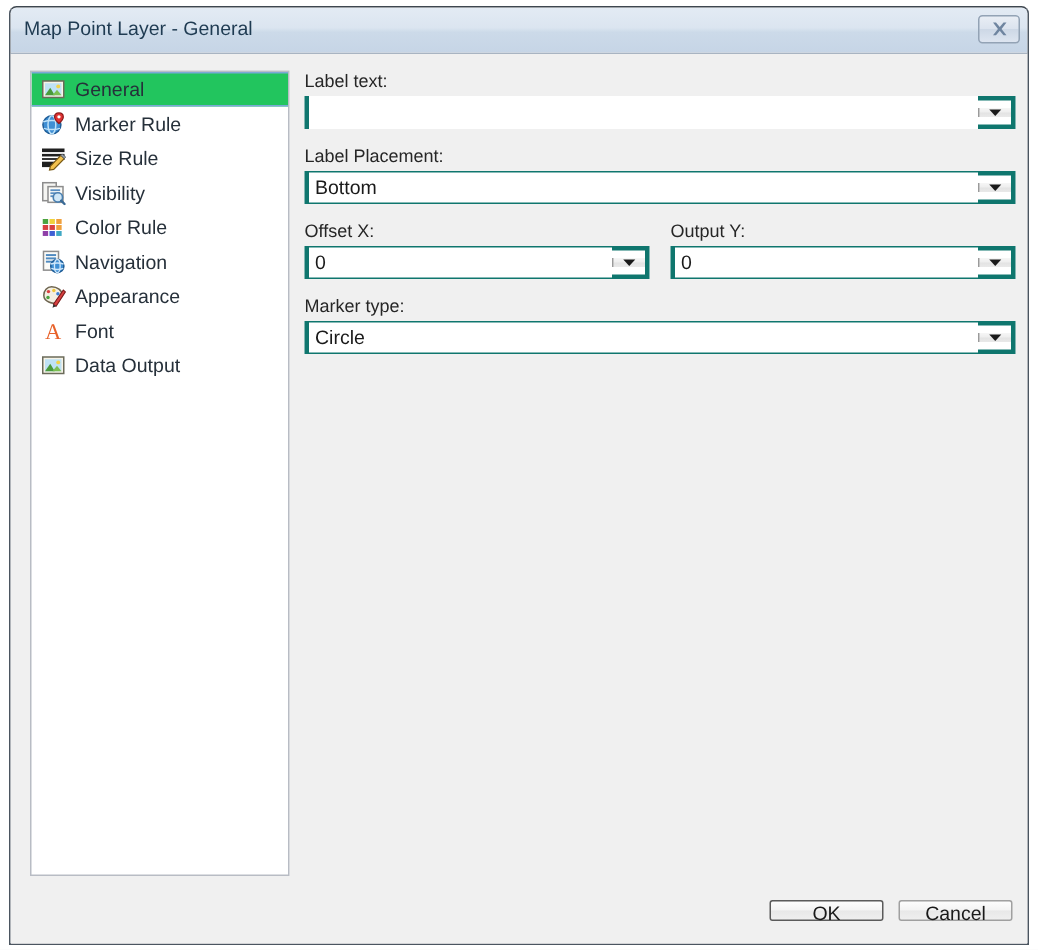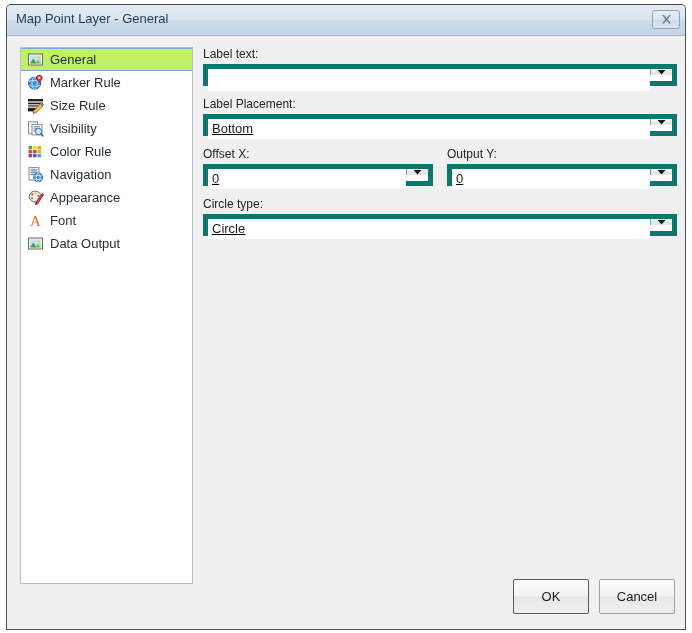--- a/index.html
+++ b/index.html
@@ -83,21 +83,21 @@
   }
   .nav-item {
     display: flex;
     align-items: center;
     height: 23px;
     padding-left: 6px;
     box-sizing: border-box;
     cursor: pointer;
   }
   .nav-item.selected {
-    background: #bef264;
+    background: #22c55e;
     border-top: 1px solid #7aa9d6;
     border-bottom: 1px solid #7aa9d6;
     height: 23px;
   }
   .nav-icon {
     width: 17px;
     height: 17px;
     flex: 0 0 17px;
     margin-right: 6px;
     position: relative;
@@ -122,24 +122,23 @@
     color: #262626;
     margin-bottom: 3px;
     white-space: nowrap;
   }
   .field-block { margin-bottom: 11px; }
 
   .combo {
     display: flex;
     height: 22px;
     box-sizing: border-box;
-    border: 5px solid #0f766e;
+    border: 3px solid #0f766e;
     background: #ffffff;
-    align-items: flex-start;
-    text-decoration: underline;
+    align-items: center;
   }
   .combo .combo-text {
     flex: 1 1 auto;
     background: #ffffff;
     font-size: 13px;
     color: #1a1a1a;
     line-height: 20px;
     padding-left: 4px;
     overflow: hidden;
     white-space: nowrap;
@@ -164,21 +163,21 @@
   
   #footer {
     position: absolute;
     right: 10px;
     bottom: 15px;
     display: flex;
     gap: 10px;
   }
   .btn {
     width: 76px;
-    height: 35px;
+    height: 14px;
     box-sizing: border-box;
     font-size: 13px;
     color: #1a1a1a;
     font-family: "Liberation Sans", sans-serif;
     background: linear-gradient(to bottom, #fdfdfd 0%, #f3f3f3 48%, #e8e8e8 52%, #efefef 100%);
     border: 1px solid #a0a0a0;
     border-radius: 2px;
     cursor: pointer;
     padding: 0;
   }
@@ -378,21 +377,21 @@
               <svg width="9" height="6" viewBox="0 0 9 6">
                   <path d="M0.5 1 L8.5 1 L4.5 5.4 Z" fill="#1a1a1a"></path>
                 </svg>
             </span>
           </div>
         </div>
       </div>
 
 
       <div class="field-block">
-        <div class="field-label">Circle type:</div>
+        <div class="field-label">Marker type:</div>
         <div class="combo">
           <div class="combo-text">Circle</div>
           <span class="combo-arrow">
             <svg width="9" height="6" viewBox="0 0 9 6">
                 <path d="M0.5 1 L8.5 1 L4.5 5.4 Z" fill="#1a1a1a"></path>
               </svg>
           </span>
         </div>
       </div>
 

